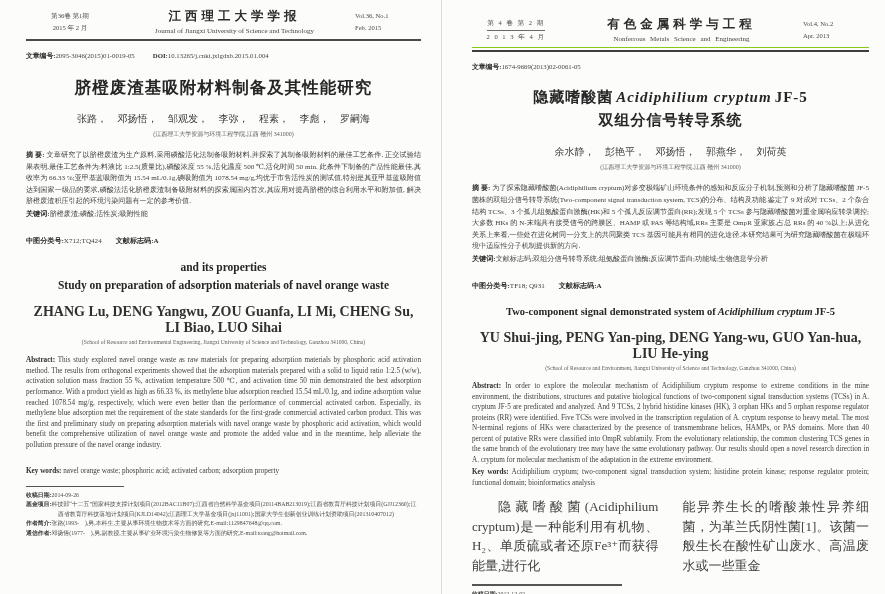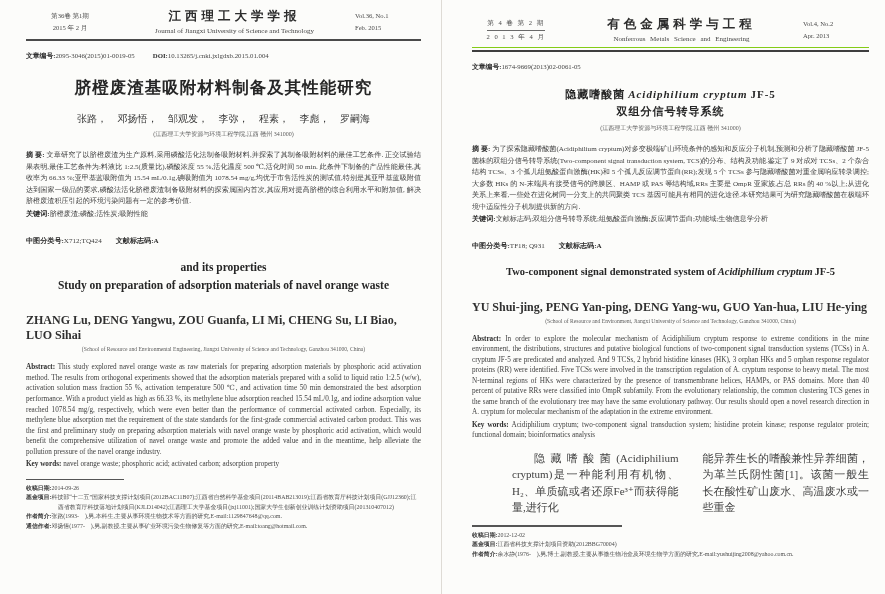--- a/index.html
+++ b/index.html
@@ -26,42 +26,42 @@
   .jc .en{font-size:7px;margin-top:2px;color:#454545;}
   .page.right .jc .en{word-spacing:3px;}
   .vol{width:66px;font-size:6.6px;line-height:1.8;text-align:left;color:#4a4a4a;}
 
   .meta{margin-top:10px;font-size:6.8px;color:#444;}
   .meta b{color:#2f2f2f;}
   .meta .gap{display:inline-block;width:18px;}
 
   .cn-title{text-align:center;font-weight:bold;color:#262626;letter-spacing:1px;}
   .page.left .cn-title{font-size:16.5px;margin-top:16px;}
-  .page.right .cn-title{font-size:11px;margin-top:14px;line-height:1.55;}
+  .page.right .cn-title{font-size:15px;margin-top:14px;line-height:1.55;}
   .cn-title i{margin:0 3px;}
 
   .authors{text-align:center;font-size:10px;margin-top:13px;word-spacing:8px;color:#3a3a3a;}
   .affil{text-align:center;font-size:6px;margin-top:4px;color:#5c5c5c;}
 
   .abs{margin-top:11px;font-size:7.1px;line-height:1.63;text-align:justify;color:#414141;}
   .abs b,.kw b,.clc b{color:#2c2c2c;}
   .kw{font-size:7.1px;margin-top:1px;color:#414141;}
   .clc{font-size:7.1px;margin-top:17px;color:#414141;}
   .clc .gap{display:inline-block;width:14px;}
 
   .en-title{text-align:center;font-weight:bold;color:#262626;margin-top:13px;line-height:1.55;}
   .page.left .en-title{font-size:11.5px;}
   .page.right .en-title{font-size:10.5px;}
   .en-title i{margin:0 2px;}
-  .en-authors{font-size:12px;font-weight:bold;margin-top:19px;color:#303030;}
+  .en-authors{text-align:center;font-size:14px;font-weight:bold;margin-top:10px;color:#303030;}
   .en-affil{text-align:center;font-size:5.6px;margin-top:3px;color:#5c5c5c;}
   .en-abs{margin-top:10px;font-size:7.2px;line-height:1.46;text-align:justify;color:#414141;}
   .en-abs b{color:#2c2c2c;}
 
-  .cols{display:flex;gap:24px;margin-top:9px;font-size:11px;line-height:1.5;text-align:justify;color:#414141;margin-left:40px;}
+  .cols{display:flex;gap:24px;margin-top:9px;font-size:13px;line-height:1.5;text-align:justify;color:#414141;}
   .col{flex:1;}
   .col.first{text-indent:2em;}
 
   .fn-rule{border-top:1.3px solid #555;margin-top:9px;}
   .page.left .fn-rule{width:98px;}
   .page.right .fn-rule{width:150px;border-top-width:2px;}
   .fns{margin-top:4px;font-size:5.9px;line-height:1.62;color:#4c4c4c;}
   .fn{padding-left:32px;text-indent:-32px;}
   .fn b{color:#333;}
 </style>
@@ -107,21 +107,21 @@
     <div class="en-title">
       <div>and its properties</div>
       <div>Study on preparation of adsorption materials of navel orange waste</div>
     </div>
     <div class="en-authors">ZHANG Lu, DENG Yangwu, ZOU Guanfa, LI Mi, CHENG Su, LI Biao, LUO Sihai</div>
     <div class="en-affil">(School of Resource and Environmental Engineering, Jiangxi University of Science and Technology, Ganzhou 341000, China)</div>
 
     <div class="en-abs">
       <b>Abstract:</b> <span>This study explored navel orange waste as raw materials for preparing adsorption materials by phosphoric acid activation method. The results from orthogonal experiments showed that the adsorption materials prepared with a solid to liquid ratio 1:2.5 (w/w), activation solution mass fraction 55 %, activation temperature 500 ℃, and activation time 50 min demonstrated the best adsorption performance. With a product yield as high as 66.33 %, its methylene blue adsorption reached 15.54 mL/0.1g, and iodine adsorption value reached 1078.54 mg/g, respectively, which were even better than the performance of commercial activated carbon. Especially, its methylene blue adsorption met the requirement of the state standards for the first-grade commercial activated carbon product. This was the first and preliminary study on preparing adsorption materials with navel orange waste by phosphoric acid activation, which would benefit the comprehensive utilization of navel orange waste and promote the added value and in the meantime, help alleviate the pollution pressure of the navel orange industry.</span>
     </div>
-    <div class="en-abs" style="margin-top:2px;">
+    <div class="en-abs" style="margin-top:16px;">
       <b>Key words:</b> <span>navel orange waste; phosphoric acid; activated carbon; adsorption property</span>
     </div>
 
     <div class="fn-rule"></div>
     <div class="fns">
       <div class="fn"><b>收稿日期:</b><span>2014-09-26</span></div>
       <div class="fn"><b>基金项目:</b><span>科技部“十二五”国家科技支撑计划项目(2012BAC11B07);江西省自然科学基金项目(20114BAB213019);江西省教育厅科技计划项目(GJJ12360);江西省教育厅科技落地计划项目(KJLD14042);江西理工大学基金项目(jxj11001);国家大学生创新创业训练计划资助项目(201310407012)</span></div>
       <div class="fn"><b>作者简介:</b><span>张路(1993-　),男,本科生,主要从事环境生物技术等方面的研究,E-mail:1129847648@qq.com.</span></div>
       <div class="fn"><b>通信作者:</b><span>邓扬悟(1977-　),男,副教授,主要从事矿业环境污染生物修复等方面的研究,E-mail:toang@hotmail.com.</span></div>
     </div>
@@ -145,20 +145,21 @@
     <div class="thickbar"></div>
 
     <div class="meta">
       <b>文章编号:</b><span>1674-9669(2013)02-0061-05</span>
     </div>
 
     <div class="cn-title">
       <div><span>隐藏嗜酸菌</span><i>Acidiphilium cryptum</i><span>JF-5</span></div>
       <div>双组分信号转导系统</div>
     </div>
+    <div class="authors">余水静， 彭艳平， 邓扬悟， 郭燕华， 刘荷英</div>
     <div class="affil">(江西理工大学资源与环境工程学院,江西 赣州 341000)</div>
 
     <div class="abs">
       <b>摘  要:</b> <span>为了探索隐藏嗜酸菌(Acidiphilium cryptum)对多变极端矿山环境条件的感知和反应分子机制,预测和分析了隐藏嗜酸菌 JF-5 菌株的双组分信号转导系统(Two-component signal transduction system, TCS)的分布、结构及功能.鉴定了 9 对成对 TCSs、2 个杂合结构 TCSs、3 个孤儿组氨酸蛋白激酶(HK)和 5 个孤儿反应调节蛋白(RR);发现 5 个 TCSs 参与隐藏嗜酸菌对重金属响应转录调控;大多数 HKs 的 N-末端具有接受信号的跨膜区、HAMP 或 PAS 等结构域,RRs 主要是 OmpR 亚家族,占总 RRs 的 40 %以上;从进化关系上来看,一些处在进化树同一分支上的共同聚类 TCS 基因可能具有相同的进化途径.本研究结果可为研究隐藏嗜酸菌在极端环境中适应性分子机制提供新的方向.</span>
     </div>
     <div class="kw">
       <b>关键词:</b><span>文献标志码;双组分信号转导系统;组氨酸蛋白激酶;反应调节蛋白;功能域;生物信息学分析</span>
     </div>
     <div class="clc">
       <b>中图分类号:</b><span>TF18; Q931</span><span class="gap"></span><b>文献标志码:A</b>

